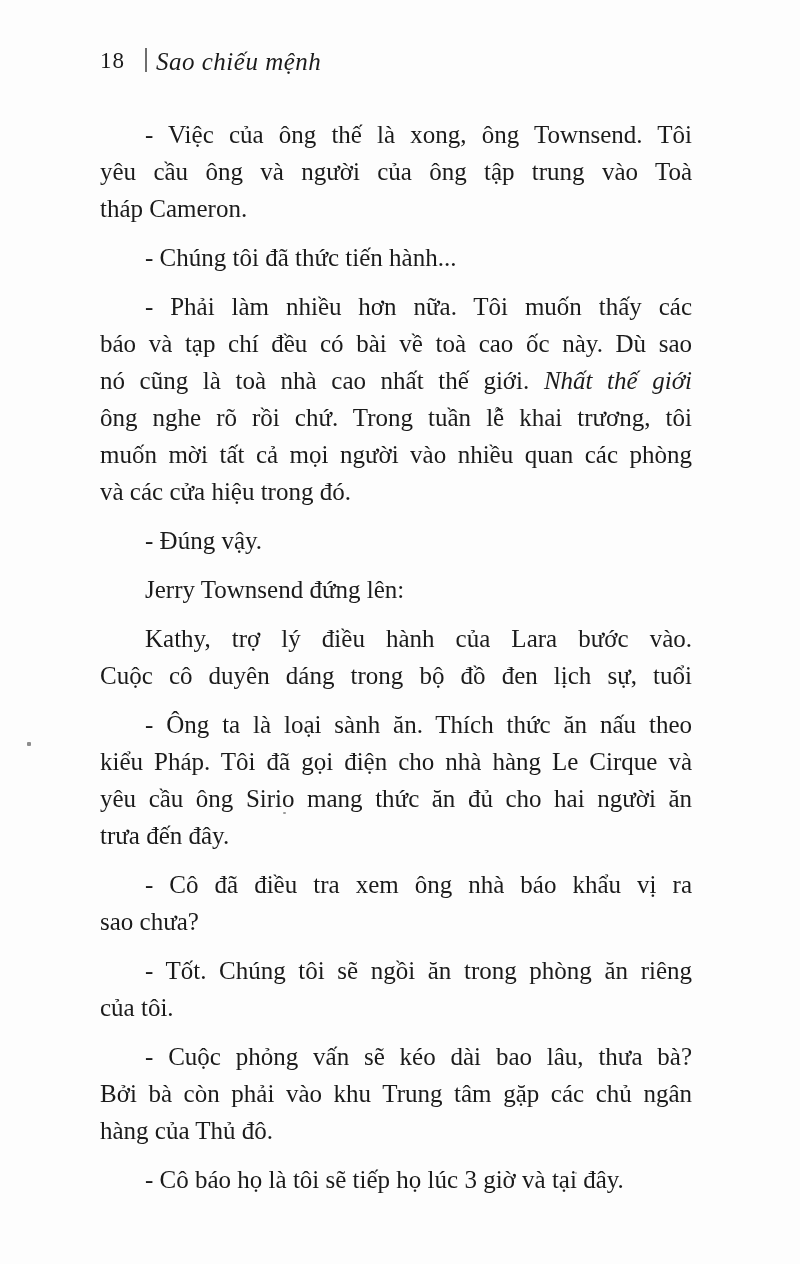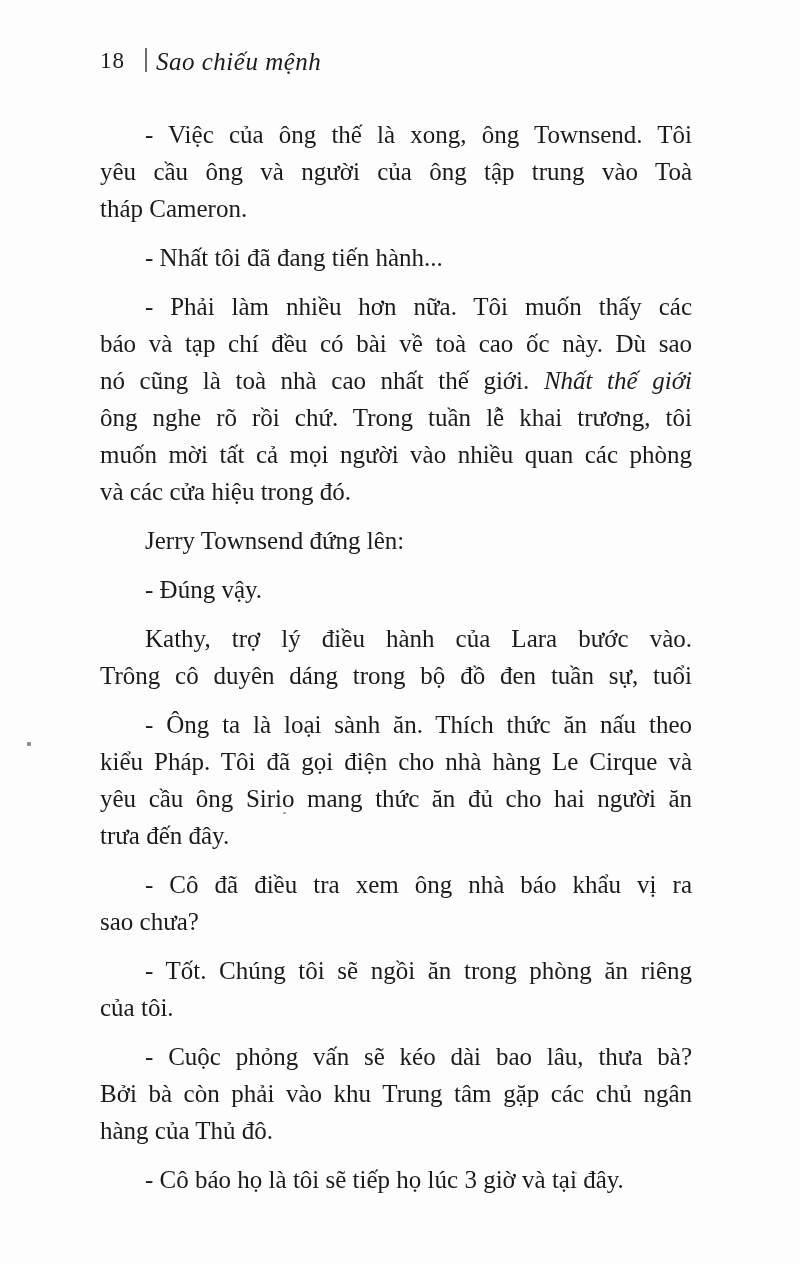--- a/index.html
+++ b/index.html
@@ -88,39 +88,39 @@
     <span class="running-title">Sao chiếu mệnh</span>
   </div>
 
   <div class="text-block">
       <div class="para">
         <div class="line first fill"><span>- Việc của ông thế là xong, ông Townsend. Tôi</span></div>
         <div class="line fill"><span>yêu cầu ông và người của ông tập trung vào Toà</span></div>
         <div class="line"><span>tháp Cameron.</span></div>
       </div>
       <div class="para">
-        <div class="line first"><span>- Nhất tôi đã đang tiến hành...</span></div>
+        <div class="line first"><span>- Chúng tôi đã thức tiến hành...</span></div>
       </div>
       <div class="para">
         <div class="line first fill"><span>- Phải làm nhiều hơn nữa. Tôi muốn thấy các</span></div>
         <div class="line fill"><span>báo và tạp chí đều có bài về toà cao ốc này. Dù sao</span></div>
         <div class="line fill"><span>nó cũng là toà nhà cao nhất thế giới. </span><span class="em">Nhất thế giới</span></div>
         <div class="line fill"><span>ông nghe rõ rồi chứ. Trong tuần lễ khai trương, tôi</span></div>
         <div class="line fill"><span>muốn mời tất cả mọi người vào nhiều quan các phòng</span></div>
         <div class="line"><span>và các cửa hiệu trong đó.</span></div>
       </div>
       <div class="para">
+        <div class="line first"><span>- Đúng vậy.</span></div>
+      </div>
+      <div class="para">
         <div class="line first"><span>Jerry Townsend đứng lên:</span></div>
       </div>
       <div class="para">
-        <div class="line first"><span>- Đúng vậy.</span></div>
-      </div>
-      <div class="para">
         <div class="line first fill"><span>Kathy, trợ lý điều hành của Lara bước vào.</span></div>
-        <div class="line fill"><span>Trông cô duyên dáng trong bộ đồ đen tuần sự, tuổi</span></div>
+        <div class="line fill"><span>Cuộc cô duyên dáng trong bộ đồ đen lịch sự, tuổi</span></div>
       </div>
       <div class="para">
         <div class="line first fill"><span>- Ông ta là loại sành ăn. Thích thức ăn nấu theo</span></div>
         <div class="line fill"><span>kiểu Pháp. Tôi đã gọi điện cho nhà hàng Le Cirque và</span></div>
         <div class="line fill"><span>yêu cầu ông Sirio mang thức ăn đủ cho hai người ăn</span></div>
         <div class="line"><span>trưa đến đây.</span></div>
       </div>
       <div class="para">
         <div class="line first fill"><span>- Cô đã điều tra xem ông nhà báo khẩu vị ra</span></div>
         <div class="line"><span>sao chưa?</span></div>

